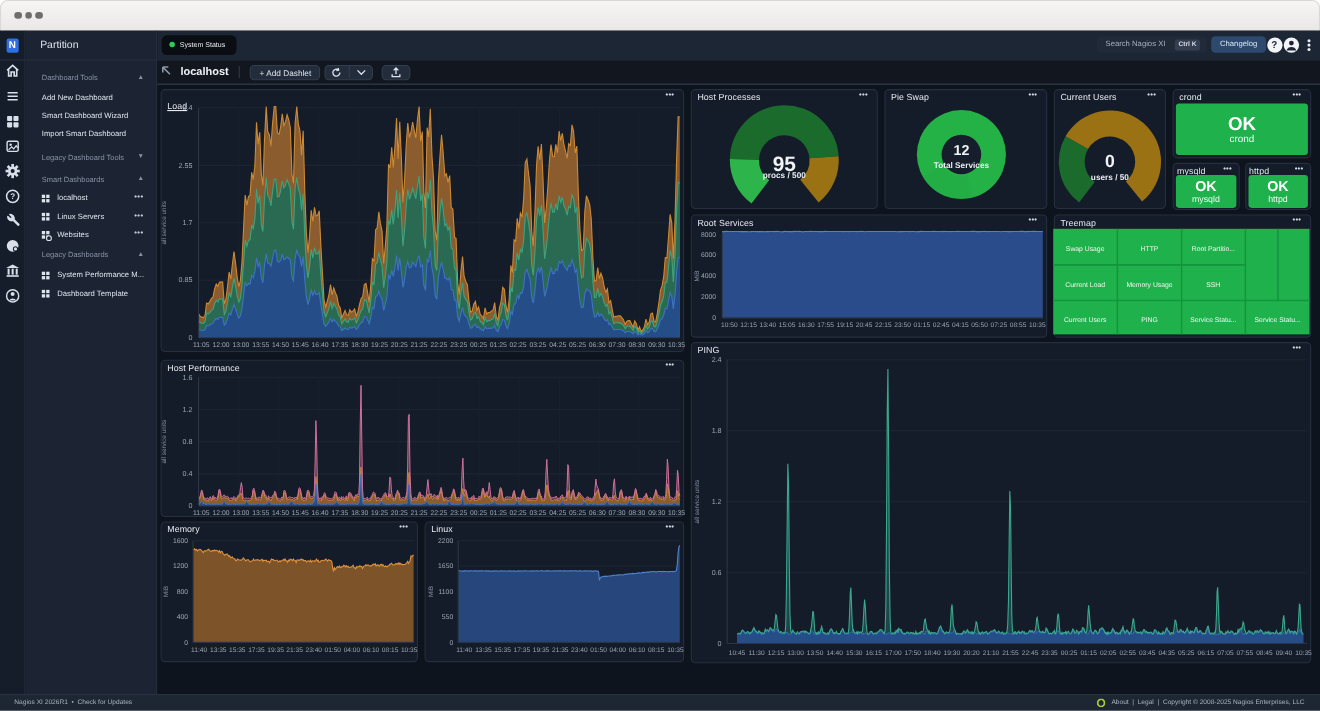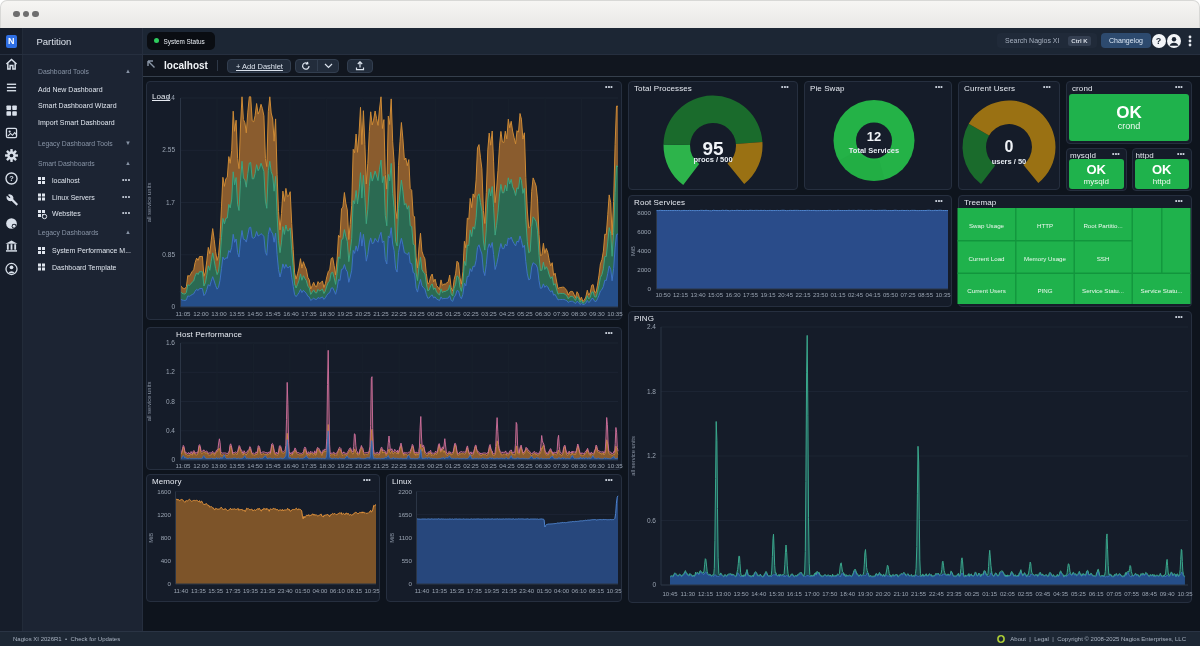--- a/index.html
+++ b/index.html
@@ -59,21 +59,21 @@
       <circle cx="4" cy="12" r="1.4"></circle>
     </g>
   </svg>
 
 <svg class="abs" style="left:146px;top:59px" width="11" height="11">
     <path d="M2,2 L8.5,8.5 M2,2 L2,7 M2,2 L7,2" stroke="#8b97a8" stroke-width="1.4" fill="none"></path>
   </svg>
 <div class="abs" style="left:164px;top:60px;font-size:10px;font-weight:bold;color:#f0f3f7;">localhost</div>
 <div class="abs" style="left:217px;top:60px;width:1px;height:11px;background:#2e3847;"></div>
 <div class="abs" style="left:226.5px;top:58.5px;width:64.5px;height:14px;background:#222c3b;border:1px solid #323e4f;border-radius:4px;"></div>
-<div class="abs" style="left:236px;top:61.5px;font-size:7.5px;color:#dbe2ec;text-decoration:underline;">+ Add Dashlet</div>
+<div class="abs" style="left:236px;top:61.5px;font-size:7.5px;color:#dbe2ec;">+ Add Dashlet</div>
 <div class="abs" style="left:295px;top:58.5px;width:44px;height:14px;background:#222c3b;border:1px solid #323e4f;border-radius:4px;"></div>
 <div class="abs" style="left:317px;top:60px;width:1px;height:11px;background:#323e4f;"></div>
 <svg class="abs" style="left:301px;top:60.5px" width="10" height="10">
     <path d="M8,5 A3.2,3.2 0 1 1 6.5,2.3 M6.5,0.8 L6.8,2.8 L4.8,3.1" stroke="#dbe2ec" stroke-width="1.2" fill="none"></path>
   </svg>
 <svg class="abs" style="left:324px;top:62.5px" width="9" height="6">
     <path d="M1,1 L4.5,4.5 L8,1" stroke="#dbe2ec" stroke-width="1.2" fill="none"></path>
   </svg>
 <div class="abs" style="left:346.5px;top:58.5px;width:26px;height:14px;background:#222c3b;border:1px solid #323e4f;border-radius:4px;"></div>
 <svg class="abs" style="left:354.5px;top:60.5px" width="10" height="10">
@@ -196,21 +196,21 @@
       <rect x="4" y="4" width="3" height="3"></rect>
     </g>
   </svg>
 <div class="sitem" style="left:52px;top:247px;">System Performance M...</div>
 <div class="sitem" style="left:52px;top:263.5px;">Dashboard Template</div>
 
 <div class="panel" style="left:146px;top:81px;width:476px;height:239px;"></div>
 <div class="pt" style="left:152px;top:92px;text-decoration:underline;">Load</div>
 <div class="dots" style="left:605px;top:83px;">•••</div>
 <div class="panel" style="left:628px;top:81px;width:170px;height:109px;"></div>
-<div class="pt" style="left:634px;top:84px;">Total Processes</div>
+<div class="pt" style="left:634px;top:84px;">Host Processes</div>
 <div class="dots" style="left:781px;top:83px;">•••</div>
 <div class="panel" style="left:804px;top:81px;width:148px;height:109px;"></div>
 <div class="pt" style="left:810px;top:84px;">Pie Swap</div>
 <div class="dots" style="left:935px;top:83px;">•••</div>
 <div class="panel" style="left:958px;top:81px;width:102px;height:109px;"></div>
 <div class="pt" style="left:964px;top:84px;">Current Users</div>
 <div class="dots" style="left:1043px;top:83px;">•••</div>
 <div class="panel" style="left:1066px;top:81px;width:126px;height:62.5px;"></div>
 <div class="pt" style="left:1072px;top:84px;">crond</div>
 <div class="dots" style="left:1175px;top:83px;">•••</div>
@@ -229,21 +229,21 @@
 <div class="abs" style="left:1134.5px;top:159px;width:54.5px;height:29.5px;background:#1fb24c;border-radius:3px;"></div>
 <div class="abs" style="left:1134.5px;top:162px;width:54.5px;text-align:center;font-size:13px;font-weight:bold;color:#fff;">OK</div>
 <div class="abs" style="left:1134.5px;top:176.5px;width:54.5px;text-align:center;font-size:8px;color:#f0faf2;">httpd</div>
 <div class="panel" style="left:628px;top:194.5px;width:324px;height:112px;"></div>
 <div class="pt" style="left:634px;top:197.5px;">Root Services</div>
 <div class="dots" style="left:935px;top:196.5px;">•••</div>
 <div class="panel" style="left:958px;top:194.5px;width:234px;height:112px;"></div>
 <div class="pt" style="left:964px;top:197.5px;">Treemap</div>
 <div class="dots" style="left:1175px;top:196.5px;">•••</div>
 <div class="panel" style="left:146px;top:327px;width:476px;height:143px;"></div>
-<div class="pt" style="left:152px;top:330px;margin-left:24px;">Host Performance</div>
+<div class="pt" style="left:152px;top:330px;">Host Performance</div>
 <div class="dots" style="left:605px;top:329px;">•••</div>
 <div class="panel" style="left:628px;top:311px;width:564px;height:292px;"></div>
 <div class="pt" style="left:634px;top:314px;">PING</div>
 <div class="dots" style="left:1175px;top:313px;">•••</div>
 <div class="panel" style="left:146px;top:474px;width:234px;height:128px;"></div>
 <div class="pt" style="left:152px;top:477px;">Memory</div>
 <div class="dots" style="left:363px;top:476px;">•••</div>
 <div class="panel" style="left:386px;top:474px;width:236px;height:128px;"></div>
 <div class="pt" style="left:392px;top:477px;">Linux</div>
 <div class="dots" style="left:605px;top:476px;">•••</div>

